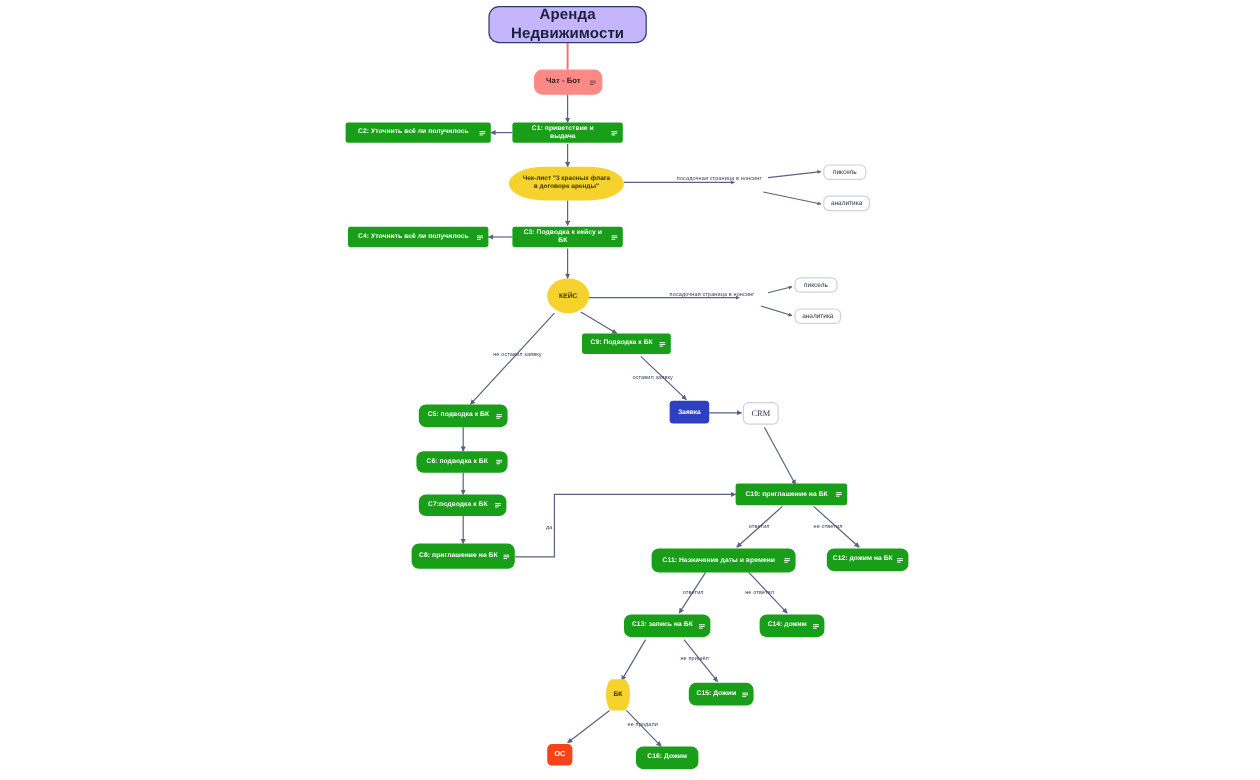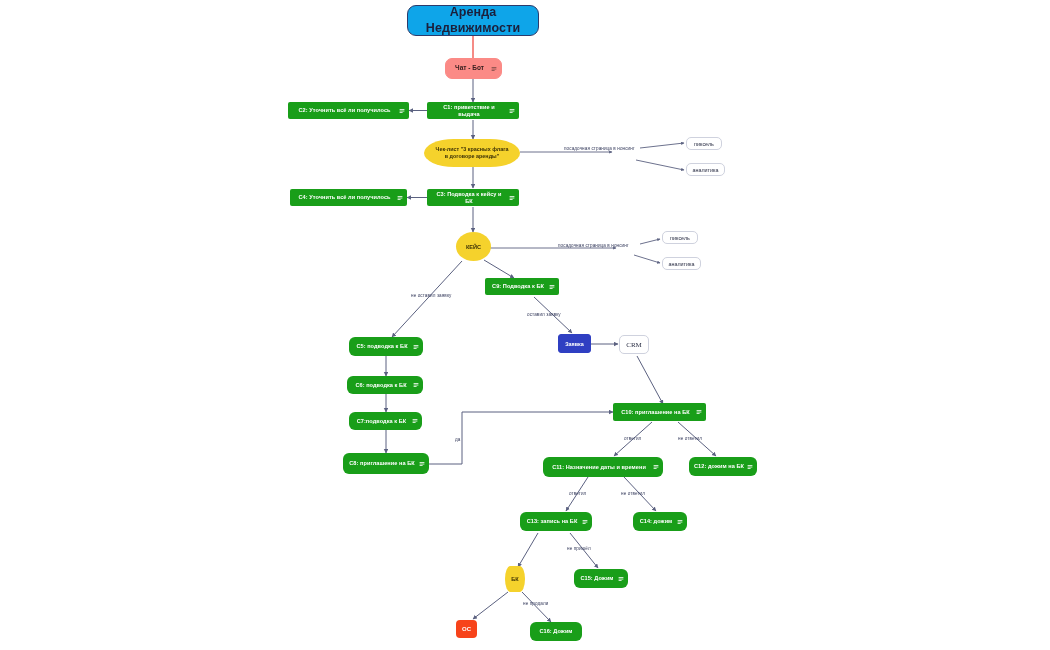--- a/index.html
+++ b/index.html
@@ -11,21 +11,21 @@
     position:relative;
   }
   #canvas{position:absolute;left:0;top:0;width:1050px;height:650px;}
   #edges{position:absolute;left:0;top:0;width:1050px;height:650px;pointer-events:none;}
 
   .node{position:absolute;box-sizing:border-box;display:flex;align-items:center;
         justify-content:center;text-align:center;}
 
   
   .n-root{
-    background:#0ea5e9;border:1.6px solid #2d3b6b;border-radius:9px;
+    background:#c4b5fd;border:1.6px solid #2d3b6b;border-radius:9px;
     color:#1b1f3b;font-size:12.5px;font-weight:600;letter-spacing:.1px;
   }
   
   .n-pink{
     background:#fb8a86;border:1px solid #fb8a86;border-radius:7px;
     color:#3a2020;font-size:6.5px;font-weight:600;
   }
   
   .n-green{
     background:#199e19;border-radius:2px;color:#ffffff;

